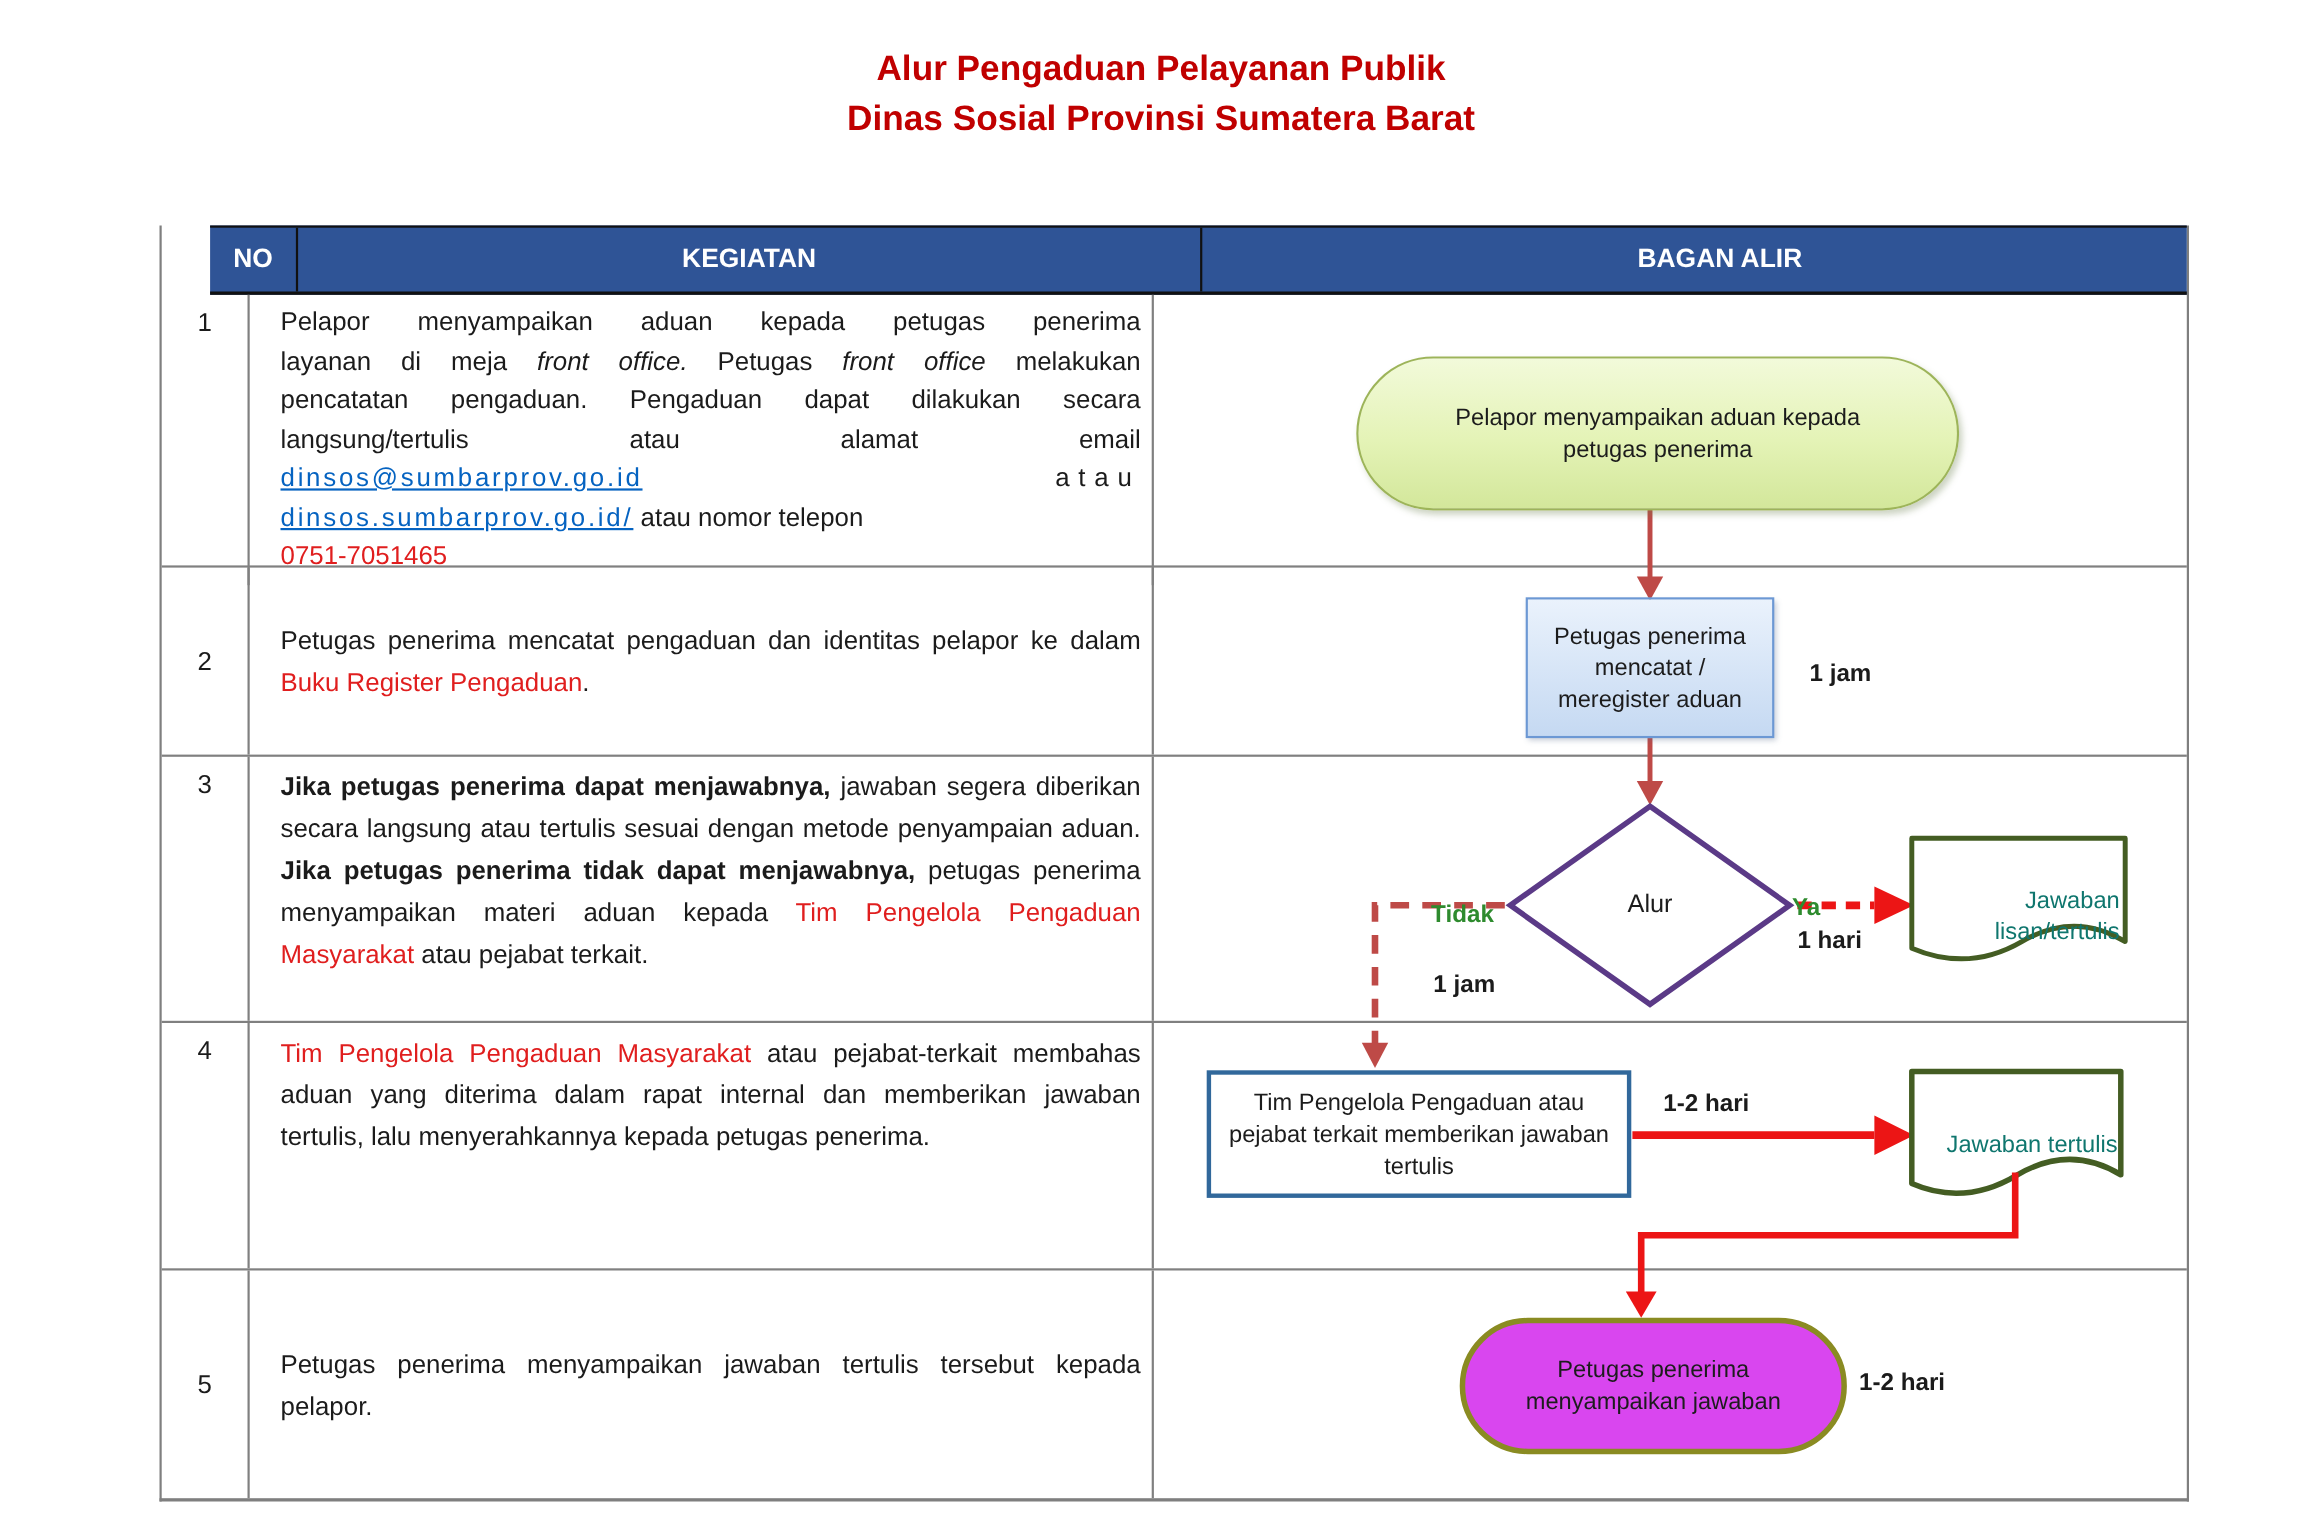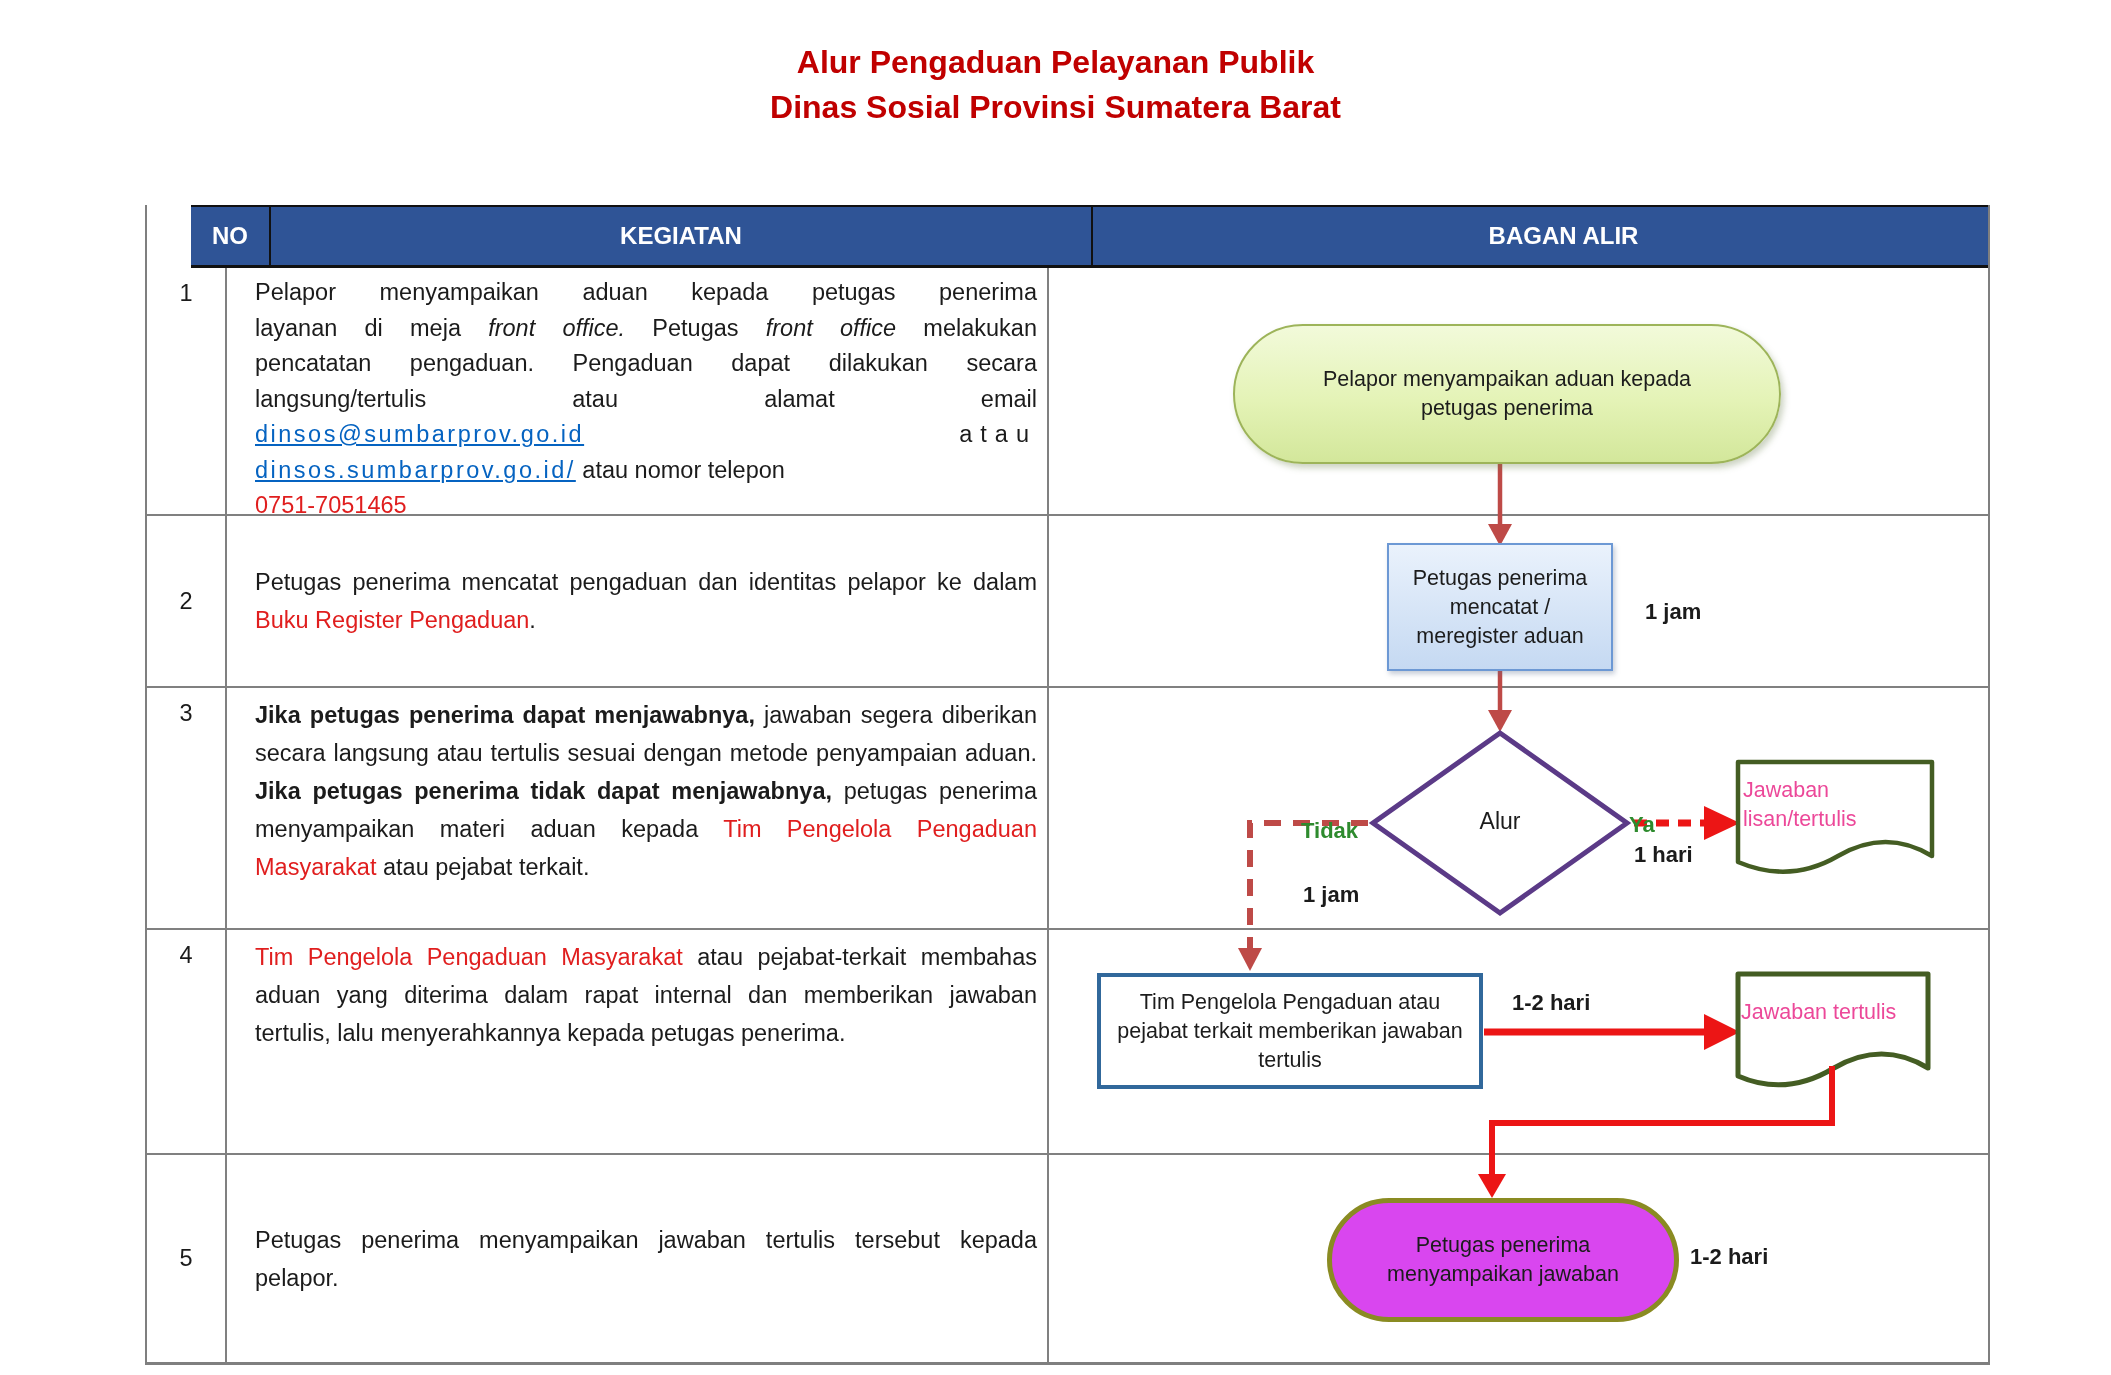--- a/index.html
+++ b/index.html
@@ -48,21 +48,21 @@
               background: linear-gradient(180deg, #F2FADA 0%, #E4F3B6 55%, #D3E79B 100%);
               box-shadow: 3px 4px 6px rgba(110,130,80,.35); padding: 0 50px; }
   .sh-register { left: 1387px; top: 543px; width: 226px; height: 128px; border: 2px solid #6C98D4;
                  background: linear-gradient(180deg, #EAF2FC 0%, #C5D9F2 100%);
                  box-shadow: 2px 3px 5px rgba(90,110,140,.35); padding: 0 12px; }
   .sh-tim { left: 1097px; top: 973px; width: 386px; height: 116px; border: 4px solid #31689B; background: #fff; padding: 0 16px; }
   .sh-deliver { left: 1327px; top: 1198px; width: 352px; height: 124px; border: 5px solid #8A8B22;
                 border-radius: 62px; background: #d946ef; padding: 0 50px; }
   .lbl-decision { position: absolute; z-index: 3; left: 1410px; top: 808px; width: 180px; text-align: center;
                   font-size: 23px; color: #1c1c1c; }
-  .lbl-doc { position: absolute; z-index: 3; width: 184px; text-align: left; font-size: 21.5px; line-height: 29px; color: #ec4899; }
+  .lbl-doc { position: absolute; z-index: 3; width: 184px; text-align: right; font-size: 21.5px; line-height: 29px; color: #0f766e; margin-top: 28px; }
   .lbl-doc1 { left: 1743px; top: 776px; }
   .lbl-doc2 { left: 1741px; top: 998px; }
   .flabel { position: absolute; z-index: 3; font-weight: bold; font-size: 22px; color: #1b1b1b; white-space: nowrap; }
   .flabel.green { color: #2E8B2E; margin-top: 36px; }
   .f-jam-register { left: 1645px; top: 599px; }
   .f-tidak { left: 1301px; top: 782px; }
   .f-ya { left: 1629px; top: 776px; }
   .f-hari-lisan { left: 1634px; top: 842px; }
   .f-jam-tidak { left: 1303px; top: 882px; }
   .f-hari-tim { left: 1512px; top: 990px; }

